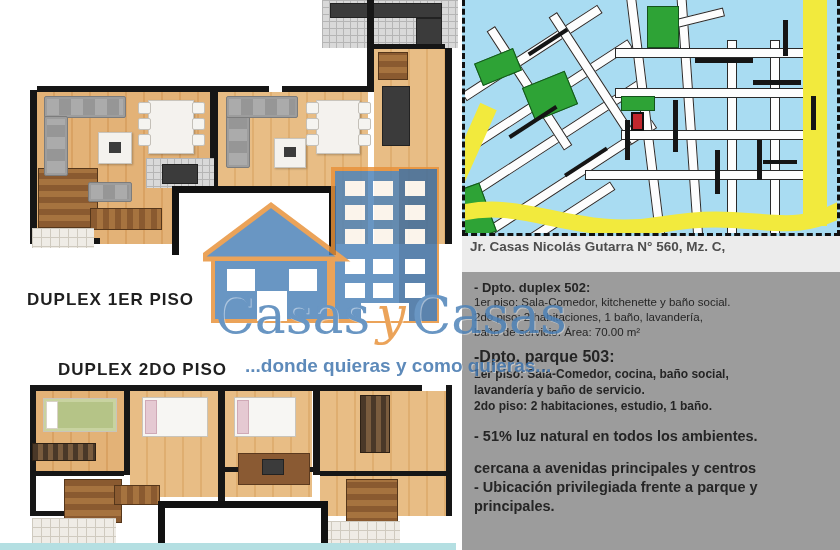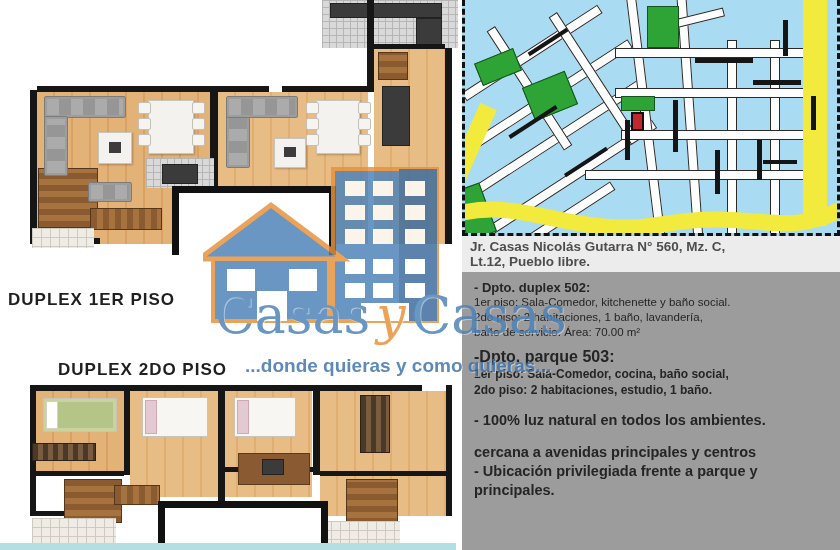--- a/index.html
+++ b/index.html
@@ -140,21 +140,21 @@
     <div class="chair" style="left:276px;top:102px;"></div>
     <div class="chair" style="left:276px;top:118px;"></div>
     <div class="chair" style="left:276px;top:134px;"></div>
     <div class="chair" style="left:328px;top:102px;"></div>
     <div class="chair" style="left:328px;top:118px;"></div>
     <div class="chair" style="left:328px;top:134px;"></div>
 
     <div class="stairs" style="left:348px;top:52px;width:28px;height:26px;"></div>
     <div class="dark" style="left:352px;top:86px;width:26px;height:58px;"></div>
   </div>
-  <div class="plan-label" style="left:8px;top:290px;">DUPLEX 1ER PISO</div>
+  <div class="plan-label" style="left:27px;top:290px;">DUPLEX 1ER PISO</div>
 
   <div class="plan" style="left:30px;top:385px;width:392px;height:158px;">
 
     <div class="wood1" style="left:6px;top:6px;width:88px;height:82px;"></div>
     <div class="wood2" style="left:100px;top:6px;width:182px;height:106px;"></div>
     <div class="wood2" style="left:290px;top:6px;width:126px;height:125px;"></div>
 
     <div class="wall" style="left:0;top:0;width:392px;height:6px;"></div>
     <div class="wall" style="left:0;top:0;width:6px;height:130px;"></div>
     <div class="wall" style="left:94px;top:6px;width:6px;height:84px;"></div>
@@ -237,34 +237,34 @@
     <div class="lbl" style="left:318px;top:20px;width:5px;height:36px;"></div>
     <div class="lbl" style="left:288px;top:80px;width:48px;height:5px;"></div>
     <div class="lbl" style="left:298px;top:160px;width:34px;height:4px;"></div>
     <div class="lbl" style="left:346px;top:96px;width:5px;height:34px;"></div>
 
     <div class="marker"></div>
   </div>
 
   <div class="addr">
     <div>Jr. Casas Nicolás Gutarra N° 560, Mz. C,</div>
-    <div>Lt.12, Pueblo libre.</div>
   </div>
 
   <div class="details">
     <div class="d-title">- Dpto. duplex 502:</div>
     <div class="d-line">1er piso: Sala-Comedor, kitchenette y baño social.</div>
     <div class="d-line">2do piso: 2 habitaciones, 1 baño, lavandería,</div>
     <div class="d-line">baño de servicio. Área: 70.00 m²</div>
 
     <div class="d-title2">-Dpto. parque 503:</div>
     <div class="d-line2">1er piso: Sala-Comedor, cocina, baño social,</div>
+    <div class="d-line2">lavandería y baño de servicio.</div>
     <div class="d-line2">2do piso: 2 habitaciones, estudio, 1 baño.</div>
 
-    <div class="feat">- 100% luz natural en todos los ambientes.</div>
+    <div class="feat">- 51% luz natural en todos los ambientes.</div>
 
     <div class="feat2">
       <div>cercana a avenidas principales y centros</div>
       <div>- Ubicación privilegiada frente a parque y</div>
       <div>principales.</div>
     </div>
   </div>
 
   <div class="logo">
     <svg class="logo-icon" width="250" height="180" viewBox="0 0 250 180">

